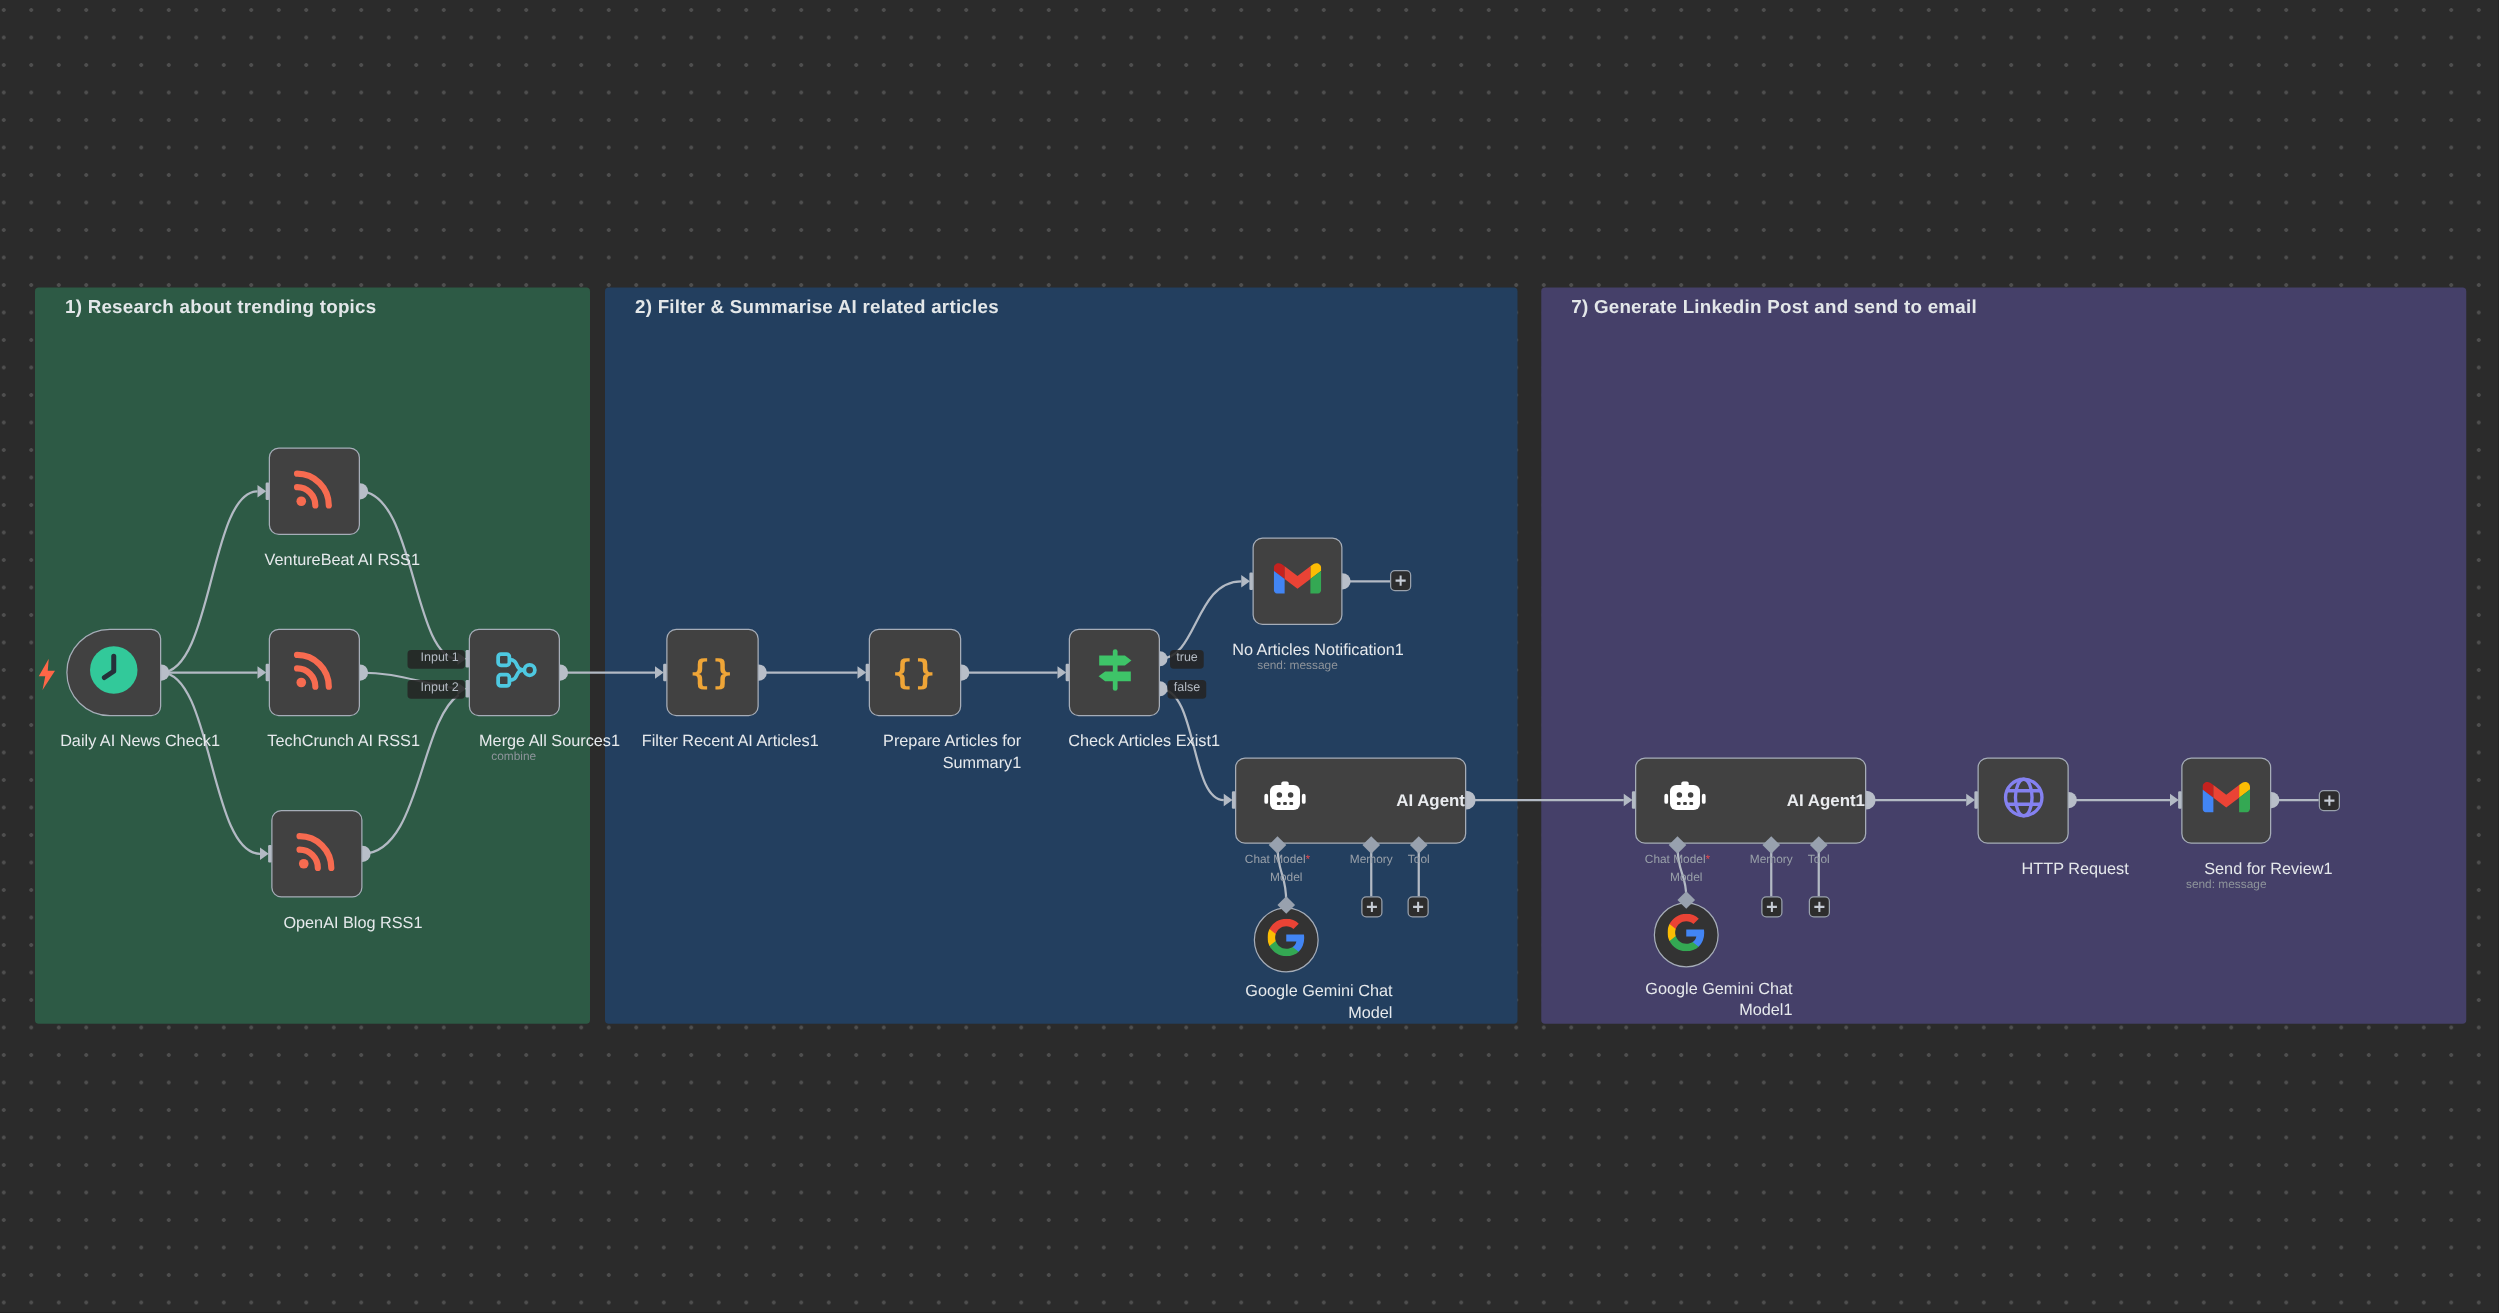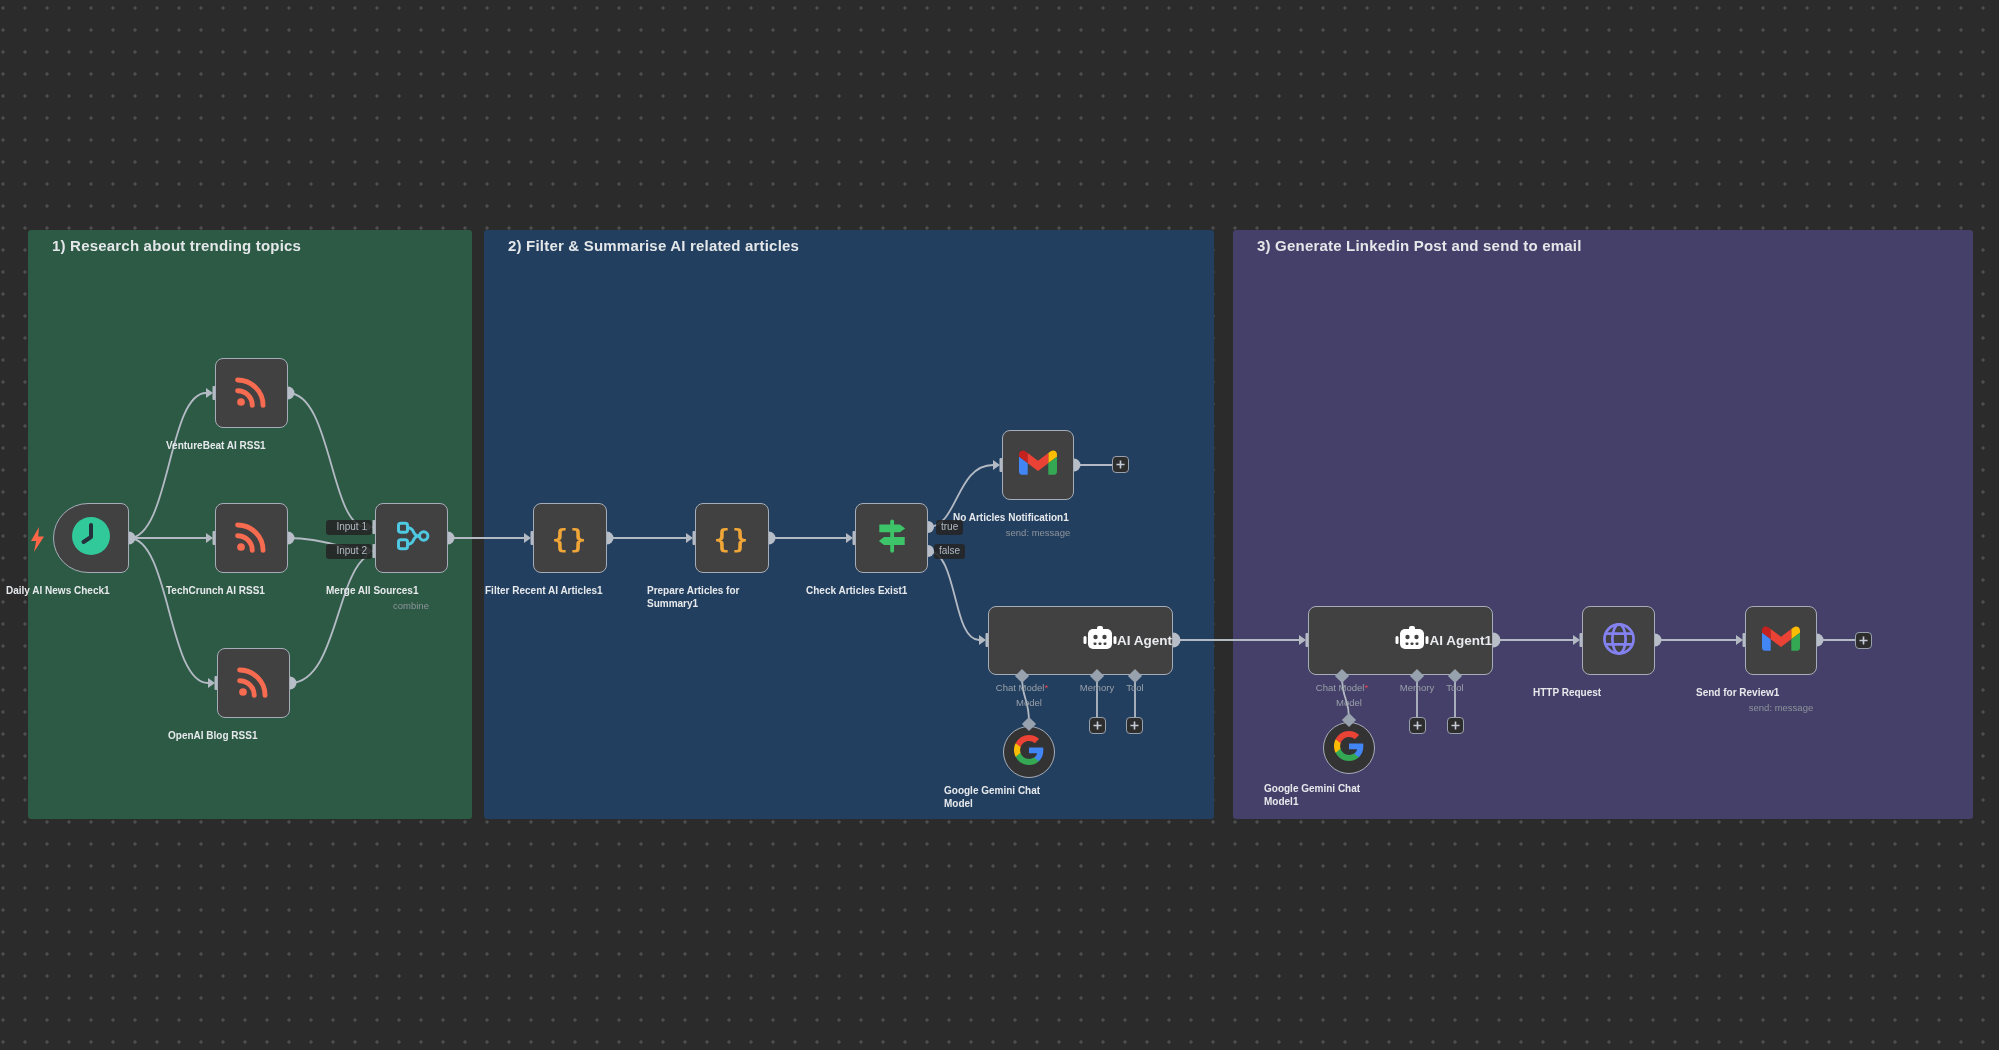--- a/index.html
+++ b/index.html
@@ -14,24 +14,24 @@
   #sec-research{left:28px;width:444px;background:#2d5a45;}
   #sec-filter{left:484px;width:730px;background:#233f5f;}
   #sec-linkedin{left:1233px;width:740px;background:#454069;}
   .section-title{padding:7px 24px;font-size:15px;font-weight:bold;color:#e3e7e9;letter-spacing:.2px;}
   svg.wires{position:absolute;left:0;top:0;z-index:2;}
   .wire{fill:none;stroke:#b3bac4;stroke-width:1.8px;}
   .node{position:absolute;z-index:3;background:#414141;border:1.5px solid #a6adb8;border-radius:8px;
         display:flex;align-items:center;justify-content:center;box-sizing:border-box;}
   .node.trigger{border-radius:35px 8px 8px 35px;}
   .node.round{border-radius:50%;background:#333333;}
-  .node.wide{justify-content:flex-end;padding-left:22px;gap:0;}
+  .node.wide{justify-content:space-between;padding-left:22px;gap:0;}
   .agent-label{font-size:13.5px;font-weight:600;color:#e9ebee;}
   .code-glyph{font-size:27px;font-weight:700;color:#efa537;letter-spacing:2px;font-family:"DejaVu Sans Mono",monospace;}
-  .node-label{position:absolute;z-index:3;width:170px;text-align:left;font-size:10px;font-weight:700;
+  .node-label{position:absolute;z-index:3;width:170px;text-align:right;font-size:13px;font-weight:400;
               color:#e6e9ec;line-height:1.32;}
   .node-sub{position:absolute;z-index:3;width:170px;text-align:center;font-size:9.5px;color:#8e949b;}
   .pill{position:absolute;z-index:4;font-size:10px;color:#b3bac3;background:rgba(36,36,36,0.88);
         padding:1px 5px;border-radius:3px;line-height:1.25;}
   .pill.right{width:36px;text-align:right;}
   .port-label{position:absolute;z-index:3;width:84px;text-align:center;font-size:9.5px;color:#99a0a9;}
   .req{color:#e5484d;}
   .diamond{position:absolute;z-index:4;width:10px;height:10px;background:#98a1ae;transform:rotate(45deg);}
   .plus-btn{position:absolute;z-index:4;width:17px;height:17px;box-sizing:border-box;border:1.5px solid #99a1ac;
             border-radius:4px;background:#2d2d2d;display:flex;align-items:center;justify-content:center;}
@@ -42,21 +42,21 @@
 
 <div class="canvas">
 
   <div class="section" id="sec-research">
     <div class="section-title">1) Research about trending topics</div>
   </div>
   <div class="section" id="sec-filter">
     <div class="section-title">2) Filter &amp; Summarise AI related articles</div>
   </div>
   <div class="section" id="sec-linkedin">
-    <div class="section-title">3) Generate Linkedin Post and send to email</div>
+    <div class="section-title">7) Generate Linkedin Post and send to email</div>
   </div>
 
   <svg class="wires" width="1999" height="1050">
 
     <path class="wire" d="M129,538 C170,538 168,393 206,393"></path>
     <path class="wire" d="M129,538 L206,538"></path>
     <path class="wire" d="M129,538 C170,538 168,683 208,683"></path>
     <path class="wire" d="M288,393 C332,393 330,527 366,527"></path>
     <path class="wire" d="M288,538 C318,538 334,546 366,551"></path>
     <path class="wire" d="M290,683 C336,683 336,576 367,556"></path>

